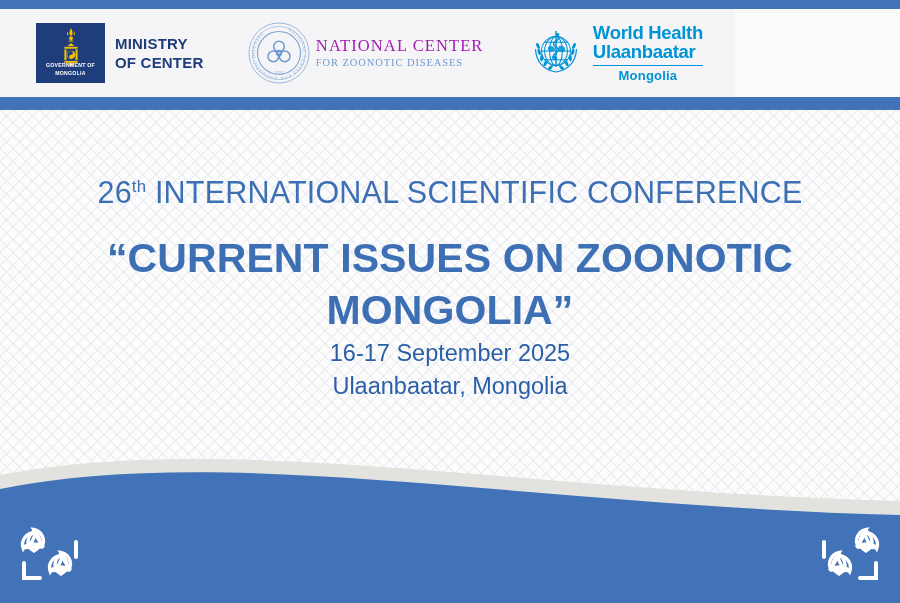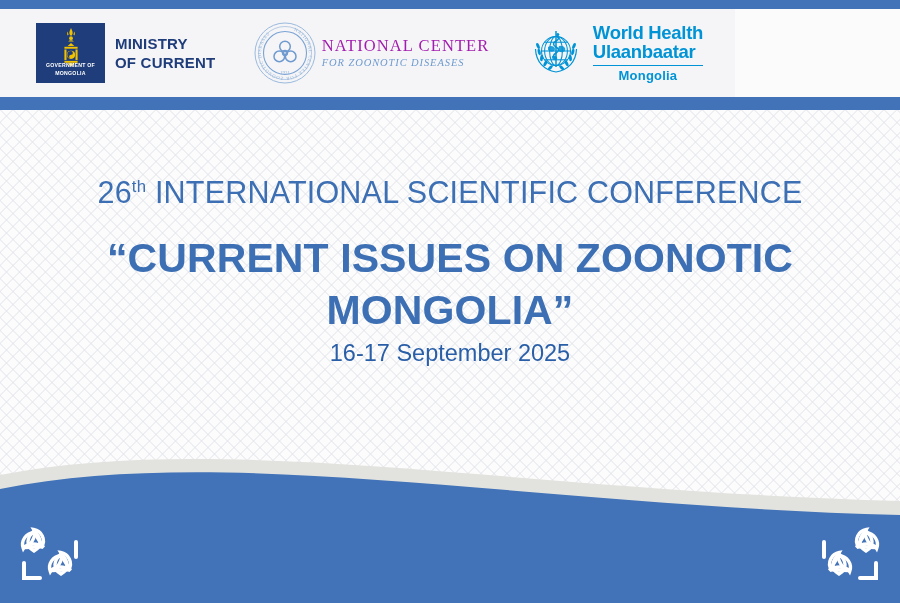--- a/index.html
+++ b/index.html
@@ -118,21 +118,20 @@
     font-size: 16.5px;
     letter-spacing: 1.1px;
     color: #a21caf;
   }
   .nczd-line2 {
     font-family: "Liberation Serif", serif;
     font-size: 10.5px;
     letter-spacing: 0.9px;
     color: #6f9ad0;
     margin-top: 1px;
-    font-style: italic;
   }
 
   
   .who {
     display: flex;
     align-items: center;
     gap: 9px;
   }
   .who-emblem { flex: 0 0 auto; }
   .who-text { color: #0093d5; }
@@ -266,21 +265,21 @@
             <g fill="#1f3d7a">
               <path d="M15 24.1 a1.85 1.85 0 0 1 0 3.7 a1.85 1.85 0 0 0 0 3.7 a3.7 3.7 0 0 1 0 -7.4 z"></path>
               <circle cx="15" cy="25.9" r="0.75"></circle>
             </g>
           </svg>
           <div class="gov-line1">GOVERNMENT OF</div>
           <div class="gov-line2">MONGOLIA</div>
         </div>
         <div class="moh-text">
           <div>MINISTRY</div>
-          <div>OF CURRENT</div>
+          <div>OF CENTER</div>
         </div>
       </div>
     </div>
 
     <div class="logo-slot mid">
       <div class="nczd">
         <svg class="nczd-seal" width="62" height="62" viewBox="0 0 62 62">
           <circle cx="31" cy="31" r="30" fill="none" stroke="#9ab9dd" stroke-width="1"></circle>
           <circle cx="31" cy="31" r="26.5" fill="none" stroke="#9ab9dd" stroke-width="0.7"></circle>
           <circle cx="31" cy="31" r="21.5" fill="none" stroke="#7ba3d4" stroke-width="1.1"></circle>
@@ -362,20 +361,21 @@
 
   <div class="body-area">
 
     <div class="titles">
       <div class="line-conf"><span>26</span><sup>th</sup><span> INTERNATIONAL SCIENTIFIC CONFERENCE</span></div>
 
       <div class="line-main">“CURRENT ISSUES ON ZOONOTIC MONGOLIA”</div>
 
       <div class="line-date">
         <div>16-17 September 2025</div>
+        <div>Ulaanbaatar, Mongolia</div>
       </div>
     </div>
 
     <div class="waves">
       <svg viewBox="0 0 900 160" preserveAspectRatio="none">
         <path d="M0,32 C230,-12 520,48 900,58 L900,160 L0,160 Z" fill="#e2e3de"></path>
         <path d="M0,46 C230,0 520,62 900,72 L900,160 L0,160 Z" fill="#4272b8"></path>
       </svg>
     </div>
 

